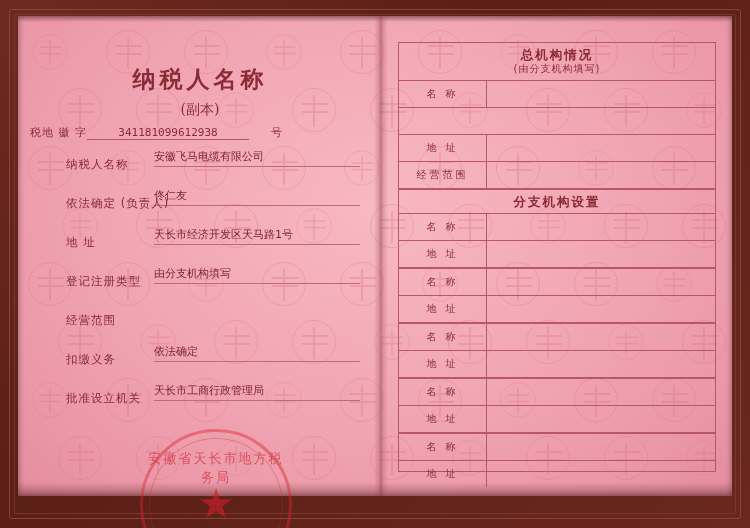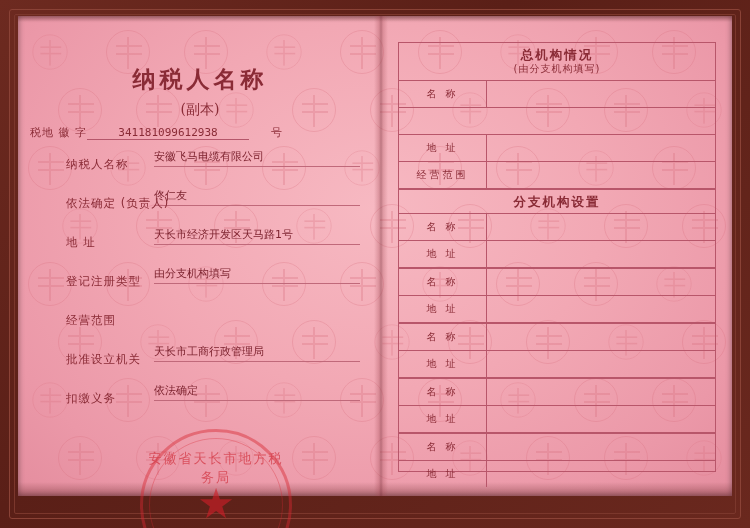--- a/index.html
+++ b/index.html
@@ -389,27 +389,27 @@
       <div class="field">
         <span class="flabel">登记注册类型</span>
         <span class="fvalue">由分支机构填写</span>
       </div>
 
       <div class="field">
         <span class="flabel">经营范围</span>
       </div>
 
       <div class="field">
+        <span class="flabel">扣缴义务</span>
+        <span class="fvalue">依法确定</span>
+      </div>
+
+      <div class="field">
         <span class="flabel">批准设立机关</span>
         <span class="fvalue">天长市工商行政管理局</span>
-      </div>
-
-      <div class="field">
-        <span class="flabel">扣缴义务</span>
-        <span class="fvalue">依法确定</span>
       </div>
 
       <div class="sign-area">
         <div class="seal">
           <div class="seal-ring2"></div>
           <div class="seal-top-text">安徽省天长市地方税务局</div>
           <div class="seal-star">★</div>
 
         </div>
 

